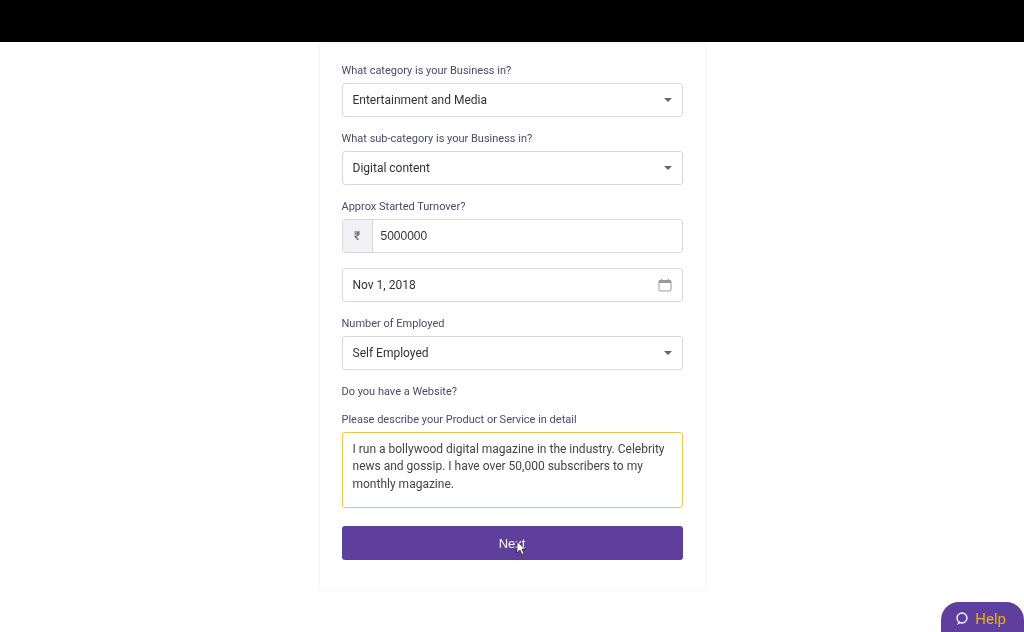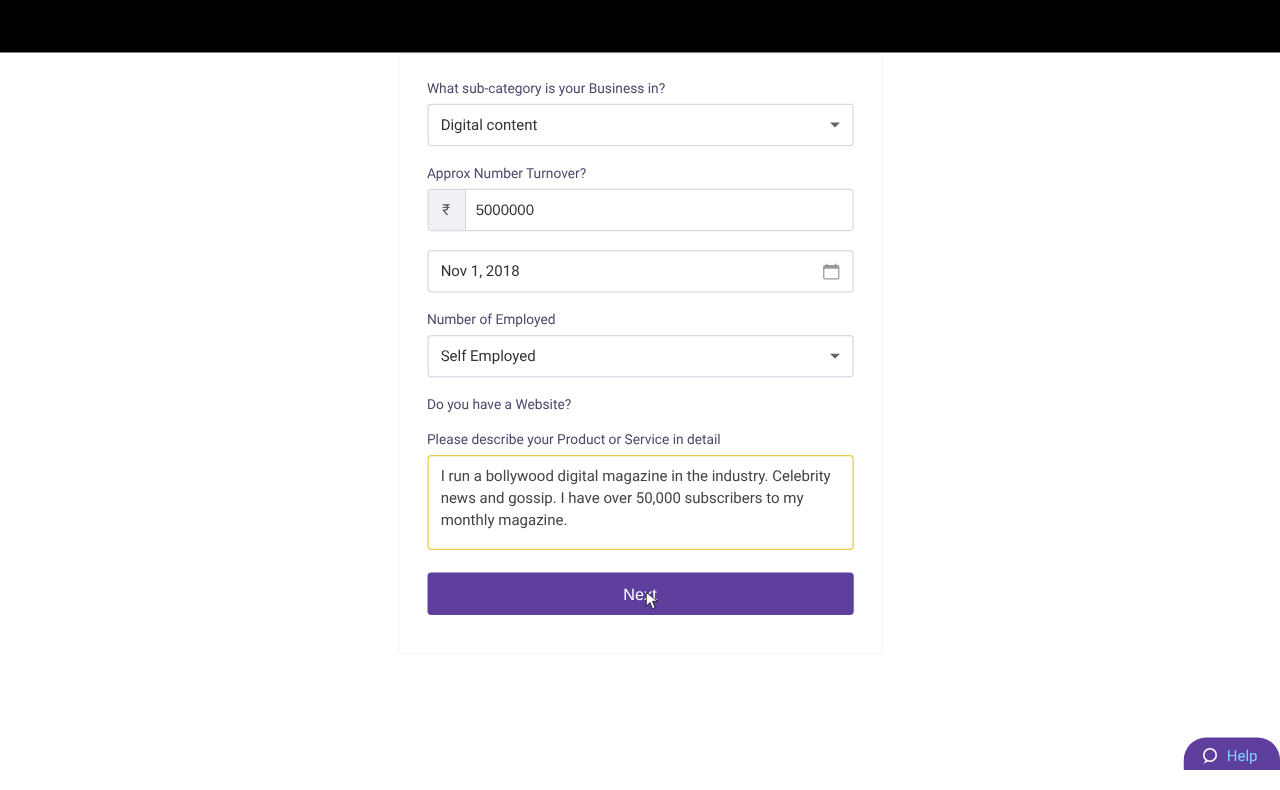--- a/index.html
+++ b/index.html
@@ -184,51 +184,58 @@
     .cursor {
       position: absolute;
       left: 50%;
       top: 50%;
       margin-left: 4px;
       margin-top: -2px;
       pointer-events: none;
     }
     .help-bubble {
       position: absolute;
-      bottom: 16px;
+      bottom: 0;
       right: 0;
       background: #5e3f9e;
-      color: #7dd3fc;
+      color: #eab308;
       border-top-left-radius: 18px;
       border-top-right-radius: 18px;
       padding: 8px 18px 4px 14px;
-      font-size: 12px;
+      font-size: 15px;
       display: flex;
       align-items: center;
       gap: 6px;
     }
   </style>
 </head>
 <body>
 
 <div class="top-bar"></div>
 
 <div class="form-card">
 
+  <div class="form-group">
+    <span class="label">What category is your Business in?</span>
+    <div class="select-wrap">
+      <span class="select-value">Entertainment and Media</span>
+      <span class="caret"></span>
+    </div>
+  </div>
 
   <div class="form-group">
     <span class="label">What sub-category is your Business in?</span>
     <div class="select-wrap">
       <span class="select-value">Digital content</span>
       <span class="caret"></span>
     </div>
   </div>
 
   <div class="form-group">
-    <span class="label">Approx Number Turnover?</span>
+    <span class="label">Approx Started Turnover?</span>
     <div class="input-group">
       <span class="input-prefix">₹</span>
       <input class="input-field" type="text" value="5000000" style="">
     </div>
   </div>
 
   <div class="form-group">
     <div class="date-wrap">
       <span class="date-value">Nov 1, 2018</span>
       <svg class="calendar-icon" viewBox="0 0 14 14" fill="currentColor">

